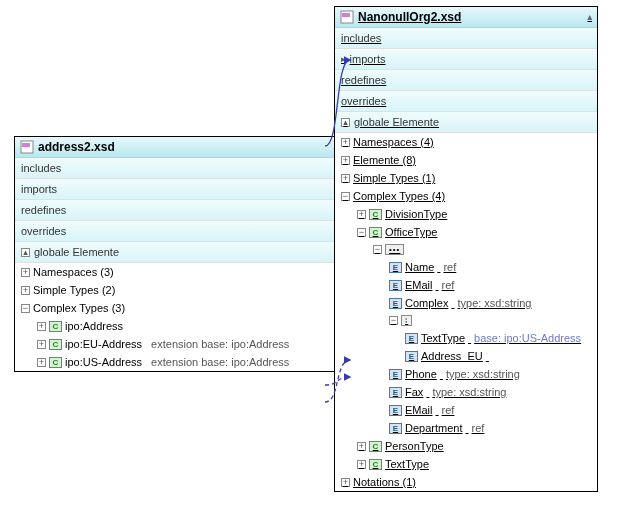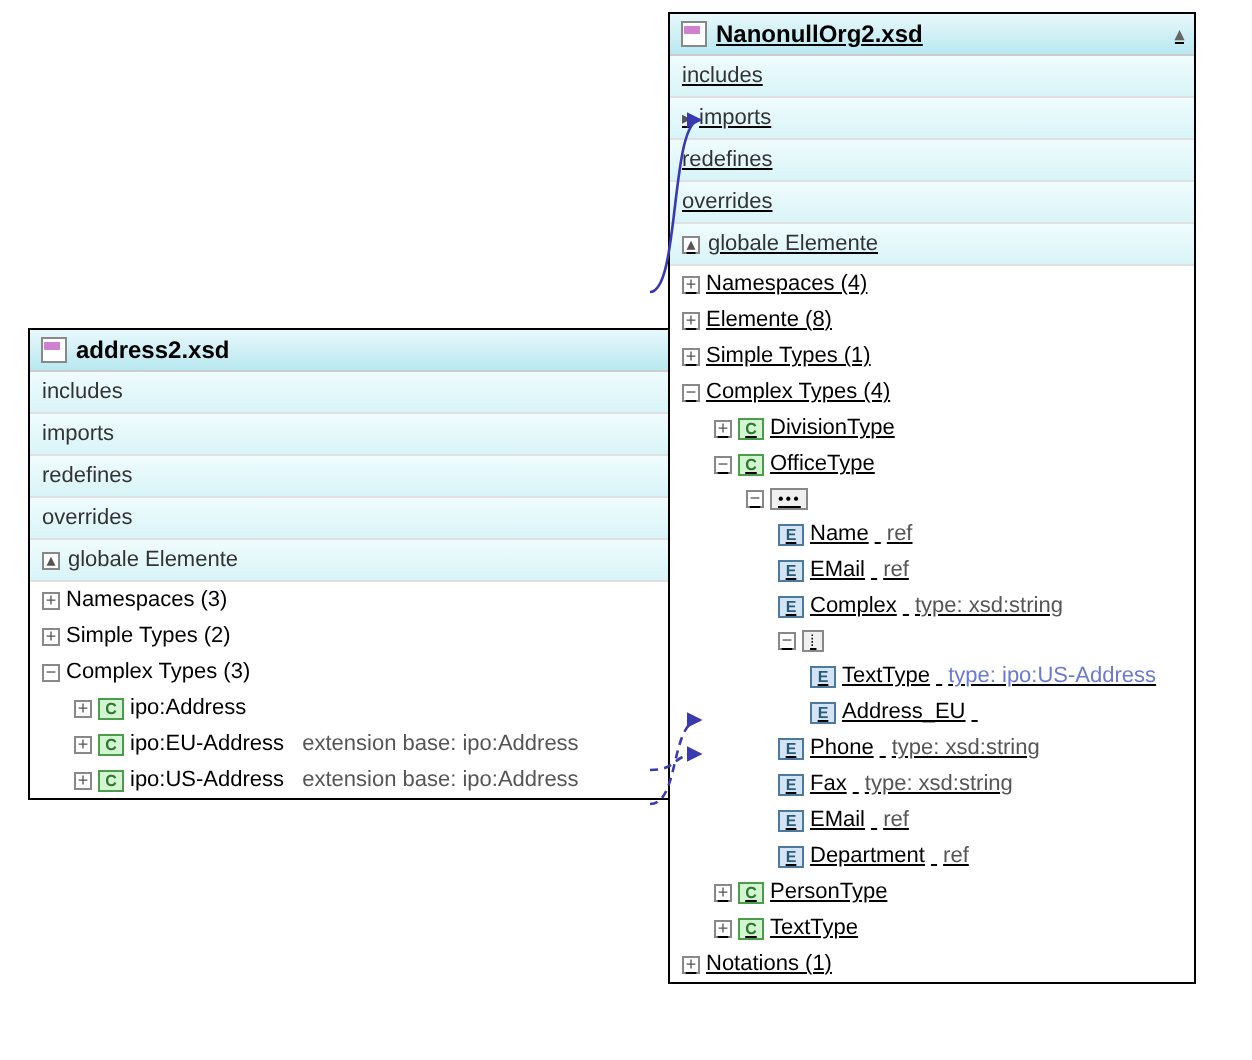--- a/index.html
+++ b/index.html
@@ -16,21 +16,21 @@
 .indent-2 { padding-left: 38px; }
 .indent-3 { padding-left: 54px; }
 .indent-4 { padding-left: 70px; }
 .badge { display: inline-flex; align-items: center; justify-content: center; width: 13px; height: 11px; font-size: 8px; font-weight: bold; border: 1px solid; flex-shrink: 0; }
 .badge-c { background: #d4f5d4; border-color: #4a9e4a; color: #2a7a2a; }
 .badge-e { background: #d4e4f5; border-color: #4a7a9e; color: #2a5a7a; }
 .seq-badge { display: inline-block; padding: 0 3px; height: 11px; border: 1px solid #888; background: #f0f0f0; font-size: 8px; letter-spacing: 1px; flex-shrink: 0; line-height: 10px; }
 .blue-text { color: #6a7ad0; }
 .gray-text { color: #555; }
 .conn-overlay { position: absolute; pointer-events: none; }
-#left-panel { left: 14px; top: 136px; width: 368px; margin-top: 28px; }
+#left-panel { left: 14px; top: 136px; width: 368px; }
 #right-panel { left: 334px; top: 6px; width: 264px; text-decoration: underline; }
 </style>
 </head>
 <body>
 
 <div class="panel" id="left-panel">
   <div class="panel-header">
     <span class="xsd-icon">
         <svg width="14" height="14">
           <rect x="1" y="1" width="12" height="12" fill="#fff" stroke="#888"></rect>
@@ -121,21 +121,21 @@
       <span class="toggle">−</span>
       <span class="seq-badge">•••</span>
     </div>
   <div class="row indent-3"><span class="badge badge-e">E</span><span>Name</span>&nbsp;<span class="gray-text">ref</span></div>
   <div class="row indent-3"><span class="badge badge-e">E</span><span>EMail</span>&nbsp;<span class="gray-text">ref</span></div>
   <div class="row indent-3"><span class="badge badge-e">E</span><span>Complex</span>&nbsp;<span class="gray-text">type: xsd:string</span></div>
   <div class="row indent-3">
       <span class="toggle">−</span>
       <span class="seq-badge">⁞</span>
     </div>
-  <div class="row indent-4"><span class="badge badge-e">E</span><span>TextType</span>&nbsp;<span class="blue-text">type: ipo:US-Address</span></div>
+  <div class="row indent-4"><span class="badge badge-e">E</span><span>TextType</span>&nbsp;<span class="blue-text">base: ipo:US-Address</span></div>
   <div class="row indent-4"><span class="badge badge-e">E</span><span>Address_EU</span>&nbsp;</div>
   <div class="row indent-3"><span class="badge badge-e">E</span><span>Phone</span>&nbsp;<span class="gray-text">type: xsd:string</span></div>
   <div class="row indent-3"><span class="badge badge-e">E</span><span>Fax</span>&nbsp;<span class="gray-text">type: xsd:string</span></div>
   <div class="row indent-3"><span class="badge badge-e">E</span><span>EMail</span>&nbsp;<span class="gray-text">ref</span></div>
   <div class="row indent-3"><span class="badge badge-e">E</span><span>Department</span>&nbsp;<span class="gray-text">ref</span></div>
   <div class="row indent-1">
       <span class="toggle">+</span>
       <span class="badge badge-c">C</span>
       <span>PersonType</span>
     </div>

